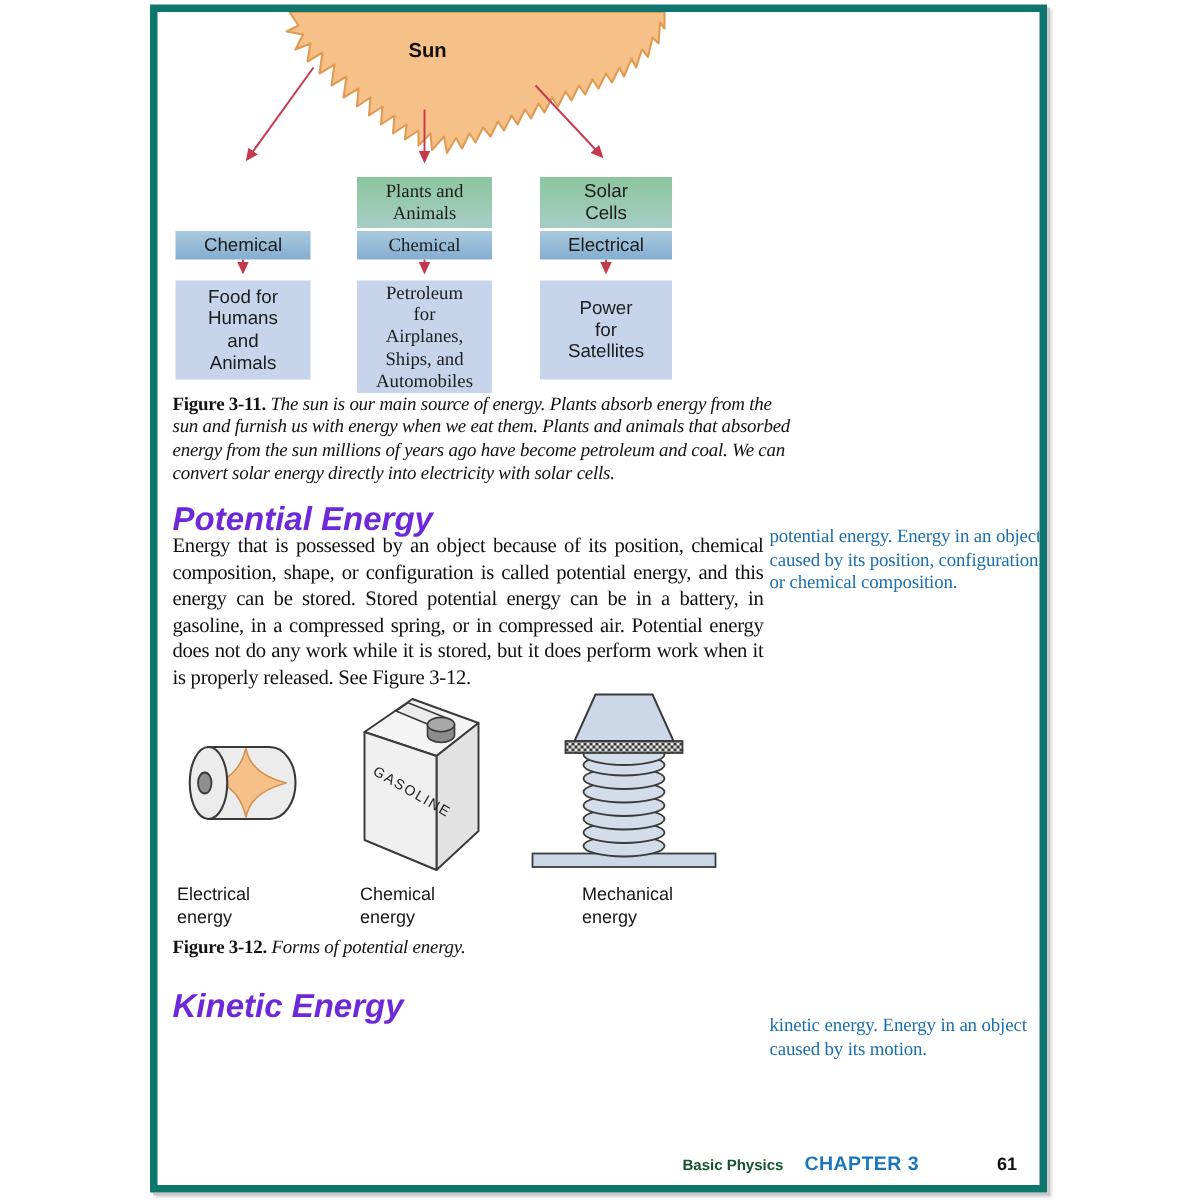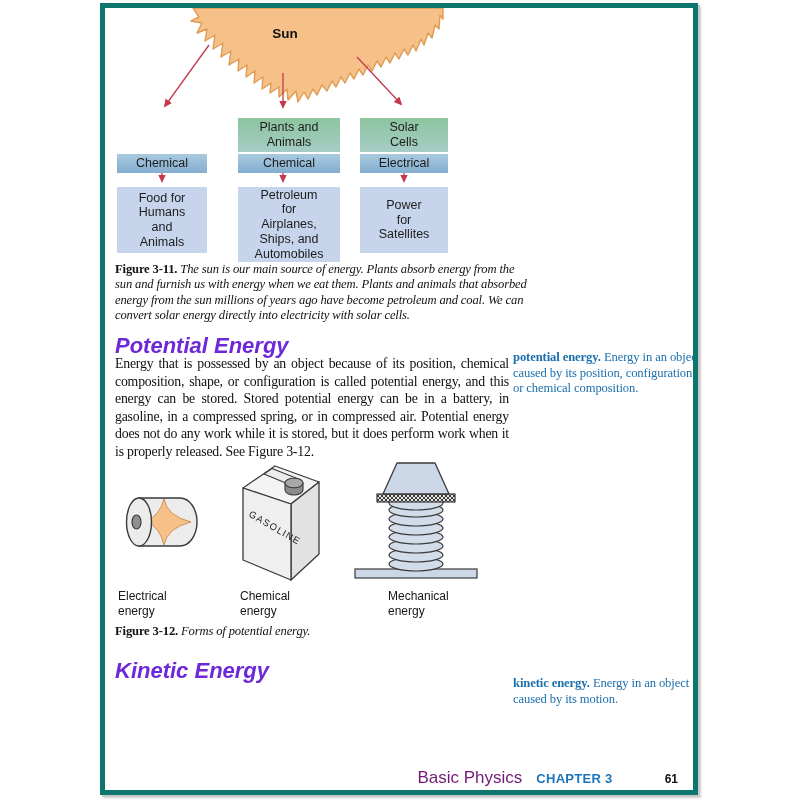--- a/index.html
+++ b/index.html
@@ -12,21 +12,21 @@
   }
   
   .sun-svg { position:absolute; left:0; top:-1px; width:360px; height:186px; }
   .ebox { position:absolute; display:flex; align-items:center; justify-content:center;
           text-align:center; font-family:"Liberation Sans", sans-serif; font-size:12.5px;
           color:#1c1c1c; white-space:pre-line; line-height:1.18; }
   .src  { top:110px; height:34px; background:linear-gradient(#8cc59e,#a6cdc6); }
   .car  { top:146px; height:19px; background:linear-gradient(#a9cade,#84add0); }
   .res  { top:179px; background:#c7d5ec; }
   .col1 { left:12px;  width:90px; }
-  .col2 { left:133px; width:102px; }
+  .col2 { left:133px; width:90px;font-family:Liberation Serif, serif; }
   .col3 { left:255px; width:88px; }
   .res.col1 { height:66px; }
   .res.col2 { height:75px; }
   .res.col3 { height:66px; }
   
   .caption { position:absolute; left:10px; font-size:12.6px; line-height:15.4px;
              letter-spacing:-0.15px; color:#111; }
   .cap11 { top:254px; width:416px; }
   .cap12 { top:616px; width:416px; }
   .cap-label { font-weight:bold; }
@@ -37,34 +37,34 @@
   .h-pot { top:325px; }
   .h-kin { top:650px; }
   .body-text { position:absolute; left:10px; width:394px; font-size:13.8px;
                line-height:17.6px; letter-spacing:-0.2px; text-align:justify; color:#101010; }
   .b-pot { top:347px; }
   .b-kin { top:672px; }
   .note { position:absolute; left:408px; width:192px; font-size:12.6px;
           line-height:15.6px; letter-spacing:-0.1px; color:#1c6fad; }
   .n-pot { top:342px; }
   .n-kin { top:668px; }
-  .note-term { font-weight:bold; }
+  .note-term { font-weight:normal; }
   .note-term::after { content:" "; }
   
   .fig-icon { position:absolute; }
   .i-batt   { left:14px;  top:482px; width:86px;  height:64px; }
   .i-can    { left:126px; top:448px; width:106px; height:130px; }
   .i-spring { left:248px; top:451px; width:126px; height:127px; }
   .fig-label { position:absolute; top:581px; font-family:"Liberation Sans", sans-serif;
                font-size:12px; line-height:15px; white-space:pre-line; color:#161616; }
   .l1 { left:13px; } .l2 { left:135px; } .l3 { left:283px; }
   
   .footer { position:absolute; top:760px; right:15px; display:flex; align-items:baseline;
             font-family:"Liberation Sans", sans-serif; }
-  .f-book { font-weight:normal; font-size:17px; color:#701a75; }
+  .f-book { font-weight:bold; font-size:10px; color:#14532d; }
   .f-chap { font-weight:bold; font-size:13px; color:#1b75bc; margin-left:14px; letter-spacing:.3px; }
   .f-num  { font-weight:bold; font-size:12px; color:#111; margin-left:52px; }
 </style>
 </head>
 <body>
 
 <div class="page">
 
   <svg class="sun-svg" viewBox="0 0 360 186">
     <defs>

